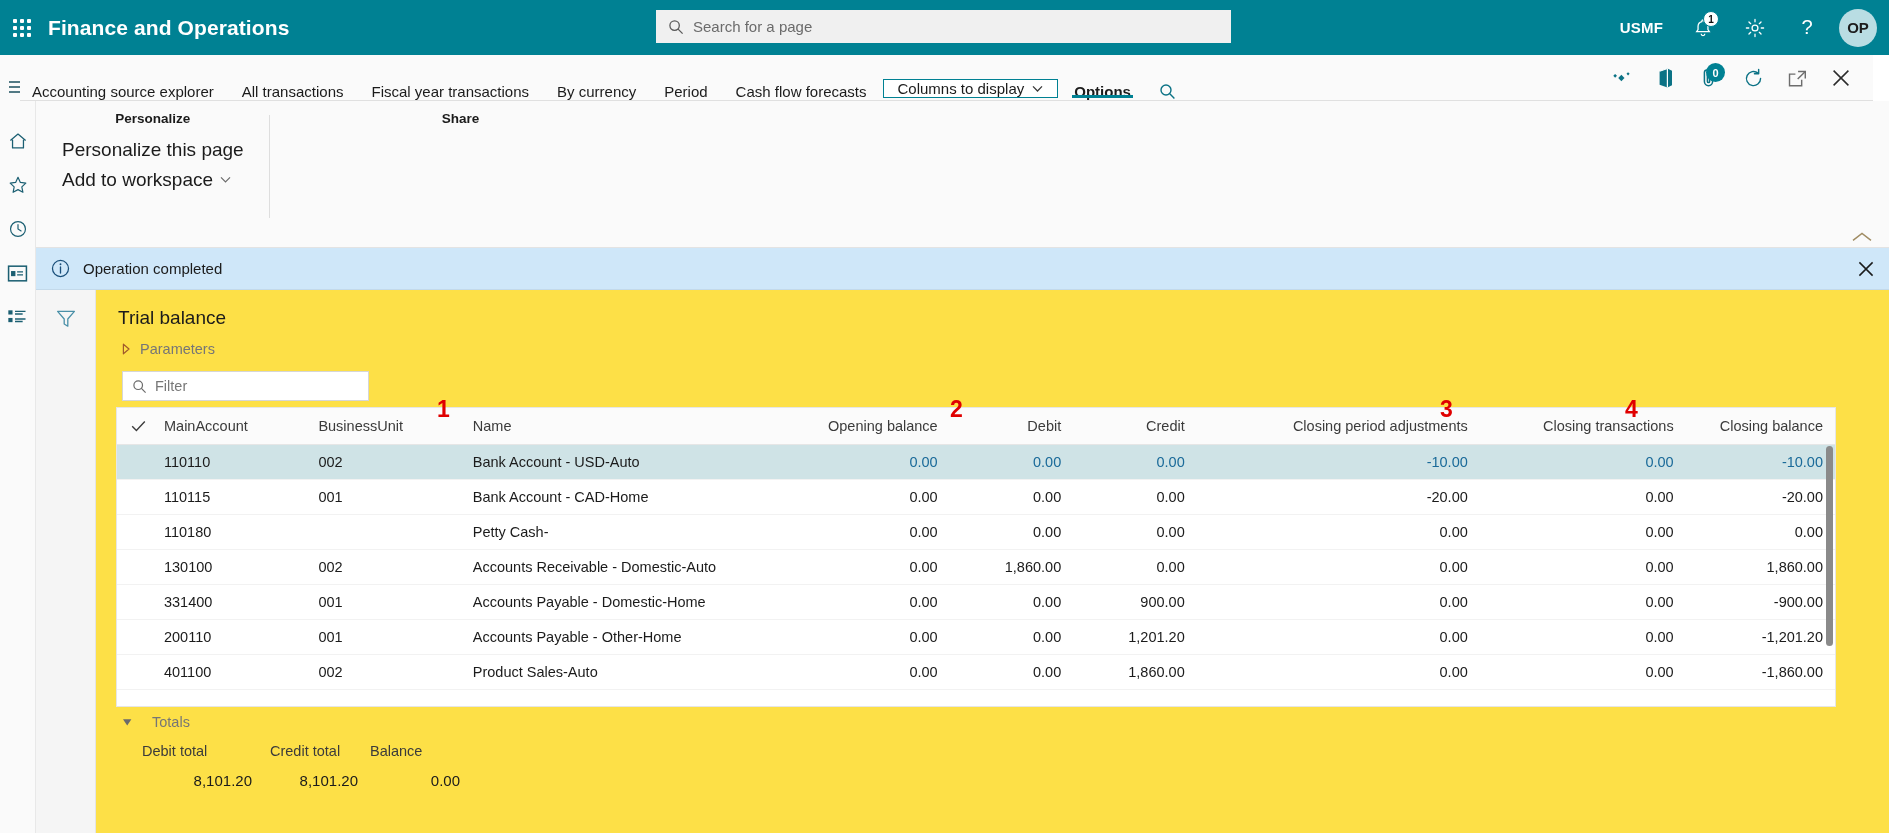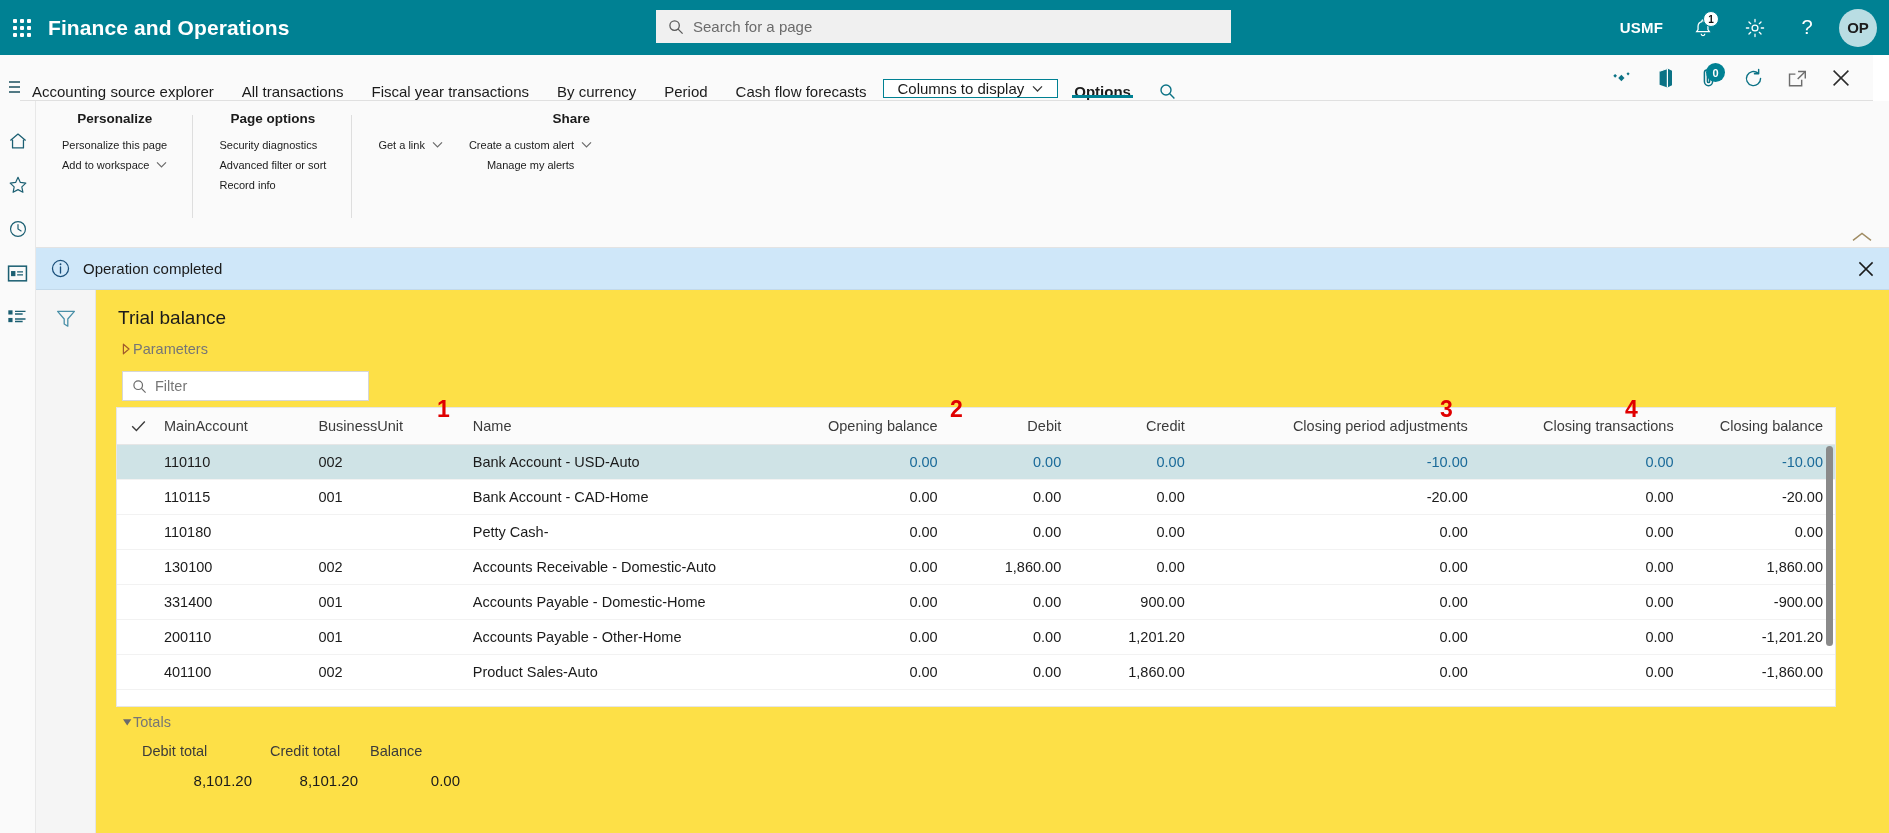--- a/index.html
+++ b/index.html
@@ -116,21 +116,21 @@
   .rgroup { position: relative; padding: 0 26px; min-width: 130px; }
   .rgroup.sep::after {
     content: ''; position: absolute; right: 0; top: 4px; bottom: 10px; width: 1px; background: #dedede;
   }
   .rgroup-title {
     font-size: 13.5px; font-weight: 700; color: #1b1b1b; text-align: center;
     margin-bottom: 13px; white-space: nowrap;
   }
   .rgroup-items { display: flex; flex-direction: column; gap: 8px; }
   .ritem {
-    font-size: 11px; color: #1b1b1b; cursor: pointer; white-space: nowrap;
+    font-size: 19px; color: #1b1b1b; cursor: pointer; white-space: nowrap;
     display: flex; align-items: center;
   }
   .ritem .chev-d { margin-left: 7px; }
   .rcols { display: flex; }
   .rcol { display: flex; flex-direction: column; gap: 8px; padding-right: 26px; }
   .ribbon-collapse {
     position: absolute; right: 16px; bottom: 4px; cursor: pointer; color: #7d6c4f;
   }
 
   
@@ -155,21 +155,21 @@
   .filter-ico { cursor: pointer; }
 
   .content {
     position: absolute; left: 96px; top: 290px; width: 1793px; height: 543px;
     background: #fde047;
   }
   .page-title {
     font-size: 19px; color: #1b1b1b; padding: 17px 0 0 22px; font-weight: 400;
   }
   .params {
-    display: flex; align-items: center; gap: 2px; padding: 12px 0 0 26px; cursor: pointer;
+    display: flex; align-items: center; gap: 9px; padding: 12px 0 0 26px; cursor: pointer;
   }
   .params-label { font-size: 14.5px; color: #767676; }
   .filterbox {
     margin: 14px 0 0 26px; width: 247px; height: 30px; background: #fff;
     border: 1px solid #d6d6d6; display: flex; align-items: center; padding: 0 9px;
     cursor: text;
   }
   .filterbox .mag { margin-right: 8px; flex: none; }
   .filterbox-ph { font-size: 14.5px; color: #777; }
 
@@ -211,21 +211,21 @@
   }
 
   
   .marker {
     position: absolute; color: #e00000; font-size: 23px; font-weight: 700;
     font-family: "Liberation Sans", sans-serif; line-height: 1;
   }
 
   
   .totals { position: absolute; left: 26px; top: 424px; width: 900px; }
-  .totals-head { display: flex; align-items: center; gap: 0; cursor: pointer; padding-left: 0; }
+  .totals-head { display: flex; align-items: center; gap: 19px; cursor: pointer; padding-left: 0; }
   .totals-label { font-size: 14.5px; color: #767676; }
   .totals-cols { display: flex; padding: 13px 0 0 20px; }
   .tcol { display: flex; flex-direction: column; }
   .tcol-h { font-size: 14.5px; color: #3b3b3b; white-space: nowrap; }
   .tcol-v { font-size: 15px; color: #1b1b1b; margin-top: 13px; text-align: right; }
   .tcol.c1 { width: 128px; } .tcol.c1 .tcol-v { width: 110px; }
   .tcol.c2 { width: 100px; } .tcol.c2 .tcol-v { width: 88px; }
   .tcol.c3 { width: 120px; } .tcol.c3 .tcol-v { width: 90px; }
 
   svg { display: block; }
@@ -419,62 +419,23 @@
           <span>Add to workspace</span>
           <span class="chev-d">
             <svg width="11" height="8" viewBox="0 0 11 8">
                 <path d="M1 1.4l4.5 4.6L10 1.4" fill="none" stroke="#6b6b6b" stroke-width="1.2"></path>
               </svg>
           </span>
         </div>
       </div>
     </div>
 
-    <div class="rgroup sep">
-      <div class="rgroup-title">Page options</div>
-      <div class="rgroup-items">
-        <div class="ritem">
-          <span>Security diagnostics</span>
-        </div>
-        <div class="ritem">
-          <span>Advanced filter or sort</span>
-        </div>
-        <div class="ritem">
-          <span>Record info</span>
-        </div>
-      </div>
-    </div>
 
     <div class="rgroup">
       <div class="rgroup-title" style="margin-left:146px;">Share</div>
-      <div class="rcols">
-        <div class="rcol">
-          <div class="ritem">
-            <span>Get a link</span>
-            <span class="chev-d">
-              <svg width="11" height="8" viewBox="0 0 11 8">
-                  <path d="M1 1.4l4.5 4.6L10 1.4" fill="none" stroke="#6b6b6b" stroke-width="1.2"></path>
-                </svg>
-            </span>
-          </div>
-        </div>
-        <div class="rcol">
-          <div class="ritem">
-            <span>Create a custom alert</span>
-            <span class="chev-d">
-              <svg width="11" height="8" viewBox="0 0 11 8">
-                  <path d="M1 1.4l4.5 4.6L10 1.4" fill="none" stroke="#6b6b6b" stroke-width="1.2"></path>
-                </svg>
-            </span>
-          </div>
-          <div class="ritem" style="padding-left:18px;">
-            <span>Manage my alerts</span>
-          </div>
-        </div>
-      </div>
     </div>
   </div>
 
   <div class="ribbon-collapse">
     <svg width="22" height="12" viewBox="0 0 22 12">
         <path d="M2 9.4L11 2.4l9 7" fill="none" stroke="#a08c63" stroke-width="1.4"></path>
       </svg>
   </div>
 </div>
 

